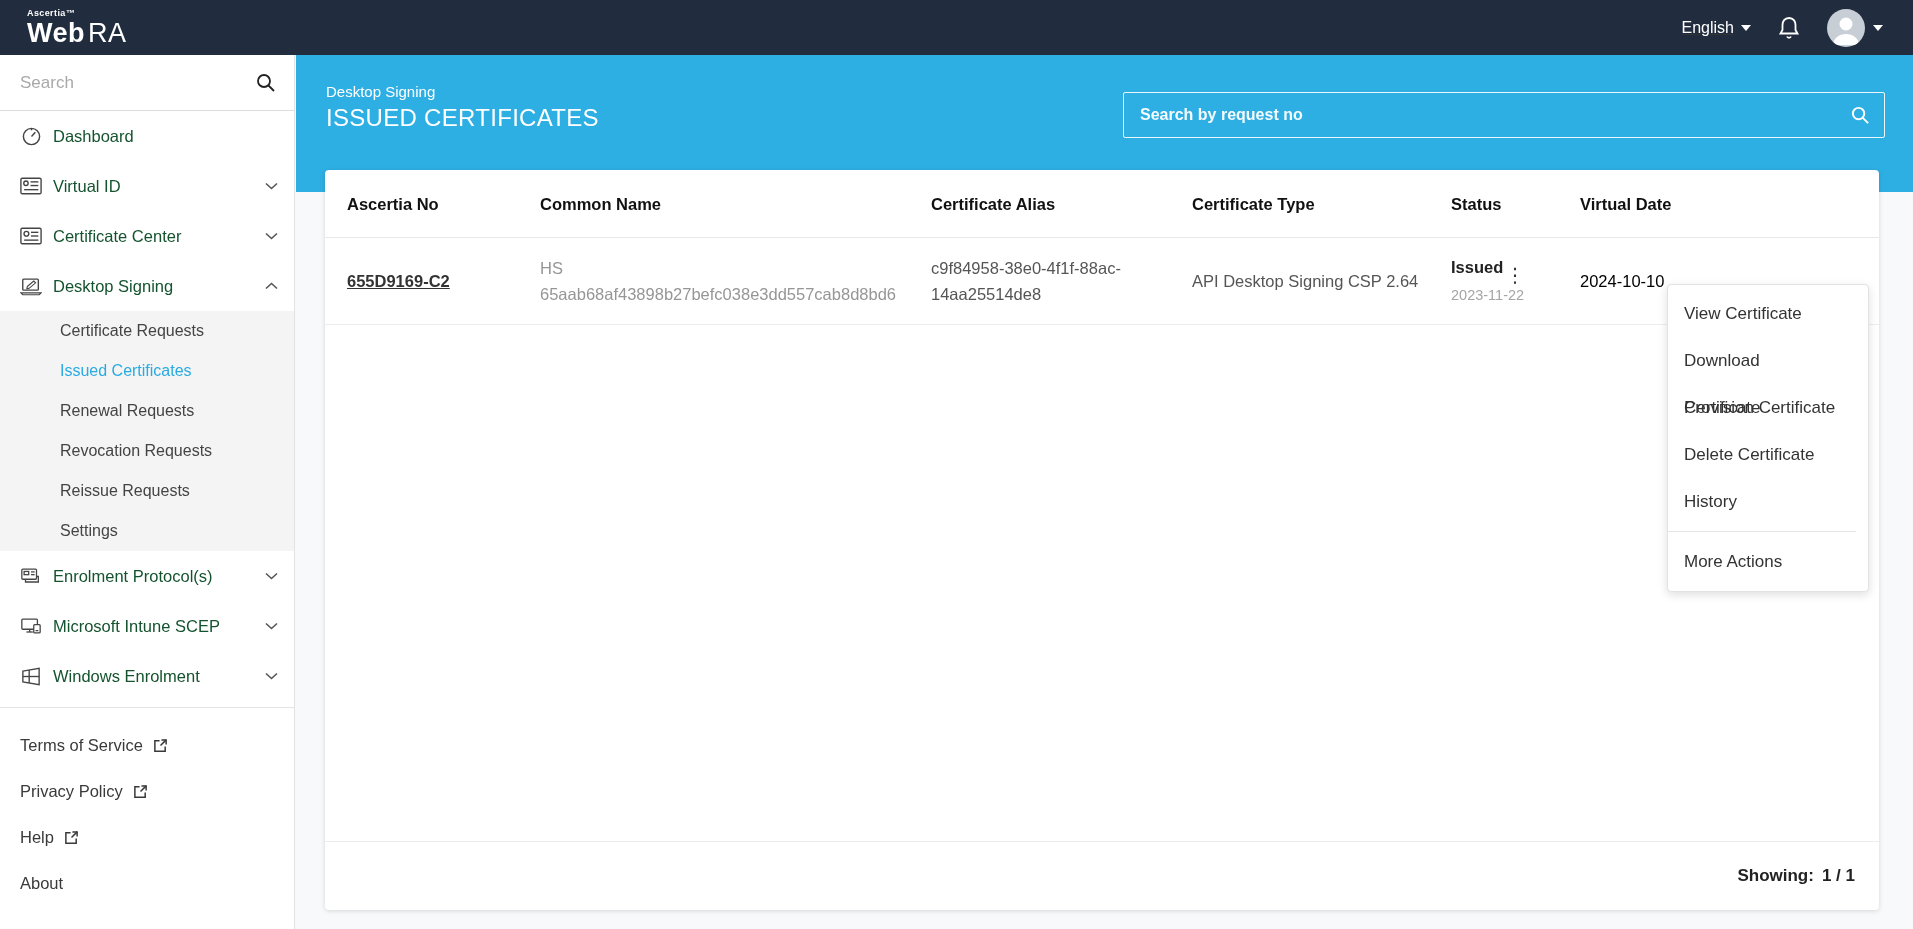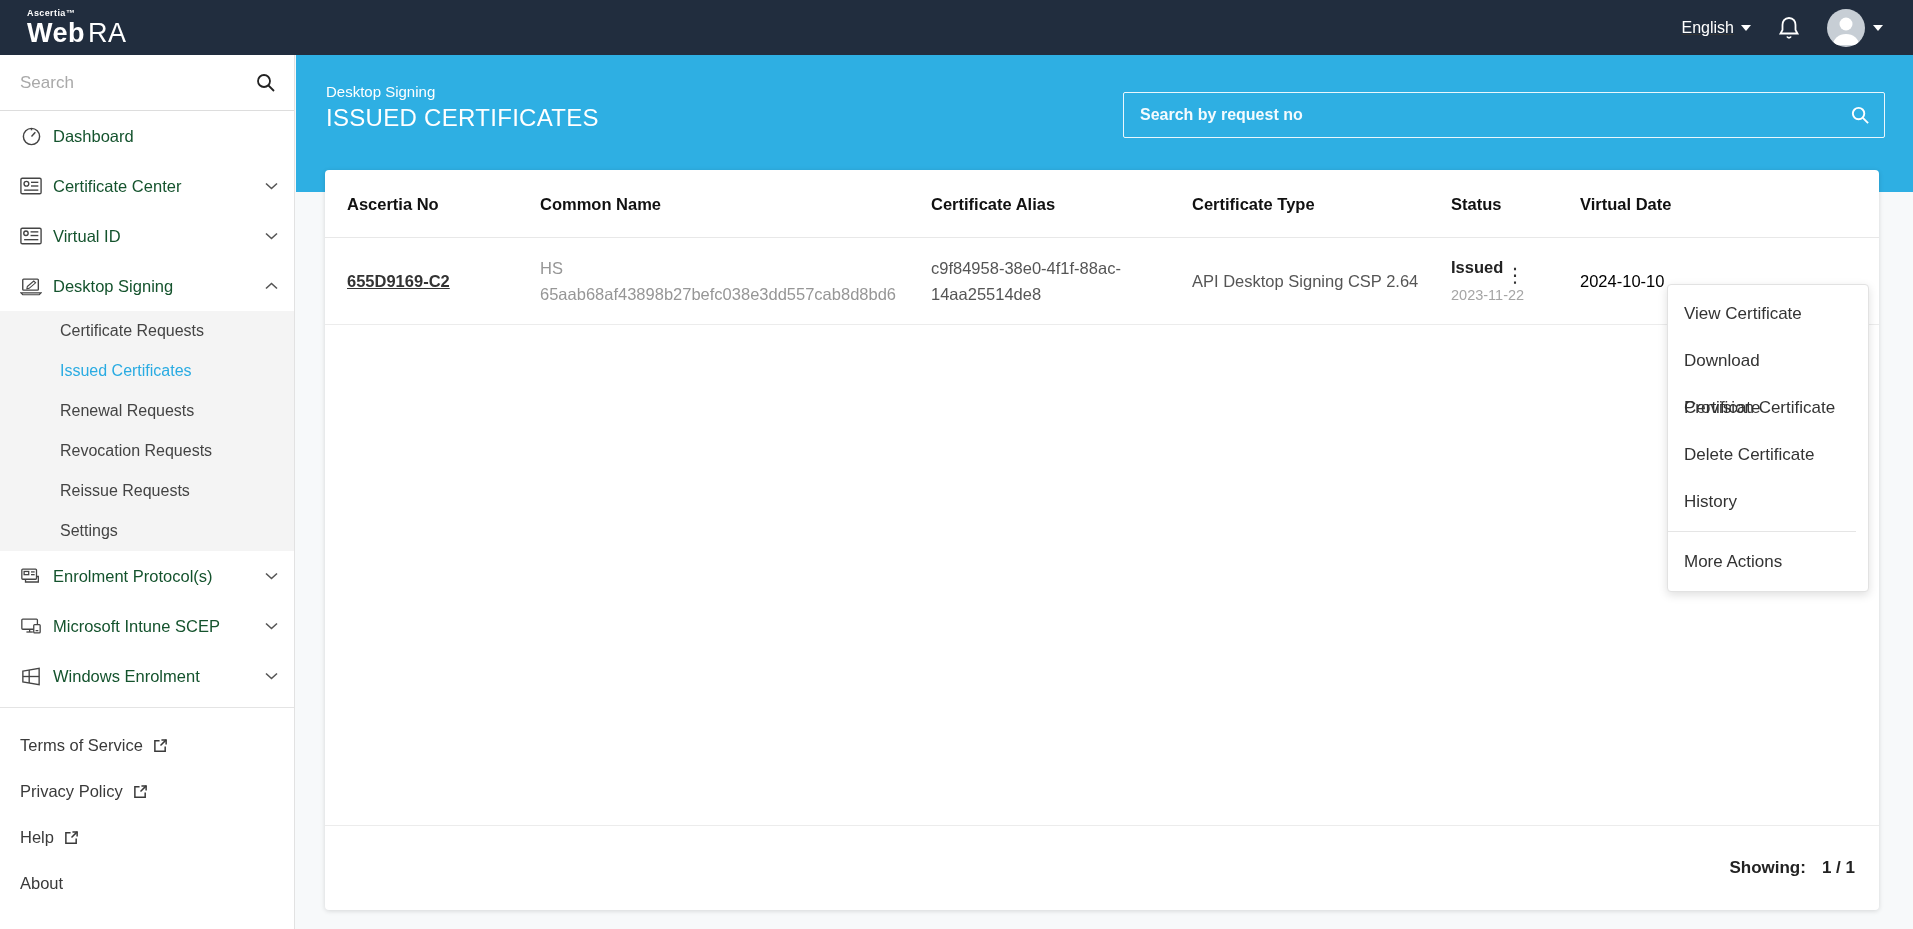--- a/index.html
+++ b/index.html
@@ -88,23 +88,23 @@
   .tbody-row { height:87px; border-bottom:1px solid #ececec; font-size:16.5px; }
   .cell { padding-right:30px; line-height:26px; }
   .req-link { color:#333; font-weight:600; text-decoration:underline; cursor:pointer; }
   .cname { color:#969696; overflow-wrap:anywhere; }
   .alias, .ctype { color:#555; }
   .status-main { font-weight:bold; color:#222; }
   .status-date { color:#a5a5a5; font-size:14.5px; margin-top:2px; }
   .expiry { color:#000000; }
   .kebab { font-size:20px; color:#333; cursor:pointer; line-height:14px; letter-spacing:0; position:absolute; left:1505px; top:268px; z-index:3; }
   .card-footer {
-    position:absolute; left:0; right:0; bottom:0; height:85px;
+    position:absolute; left:0; right:0; bottom:0; height:69px;
     border-top:1px solid #ececec; display:flex; align-items:center; justify-content:flex-end;
-    padding-right:24px; font-size:17px; gap:16px;
+    padding-right:24px; font-size:17px; gap:8px;
   }
   .card-footer .sh-label { font-weight:bold; color:#222; }
   .card-footer .sh-value { font-weight:bold; color:#222; }
 
   
   .ctx-menu {
     position:absolute; left:1667px; top:284px; width:202px;
     background:#fff; border:1px solid #e2e2e2; border-radius:4px;
     box-shadow:0 3px 10px rgba(0,0,0,.13); z-index:10; padding:5px 12px 6px 0;
   }
@@ -163,45 +163,45 @@
           <line x1="11" y1="2.5" x2="11" y2="4.5"></line>
       </svg>
     </span>
     <span>Dashboard</span>
   </div>
 
   <div class="nav-item">
     <span class="nicon">
       <svg width="22" height="18" viewBox="0 0 24 19" fill="none" stroke="#444" stroke-width="1.5">
         <rect x="1" y="1" width="22" height="17" rx="1.5"></rect>
+          <circle cx="6.5" cy="6.5" r="2.4"></circle>
+        <line x1="11.5" y1="5" x2="20" y2="5"></line>
+          <line x1="11.5" y1="9" x2="20" y2="9"></line>
+          <line x1="4.5" y1="13.5" x2="20" y2="13.5"></line>
+      </svg>
+    </span>
+    <span>Virtual ID</span>
+    <span class="chev">
+      <svg width="13" height="8" viewBox="0 0 13 8" fill="none" stroke="#555" stroke-width="1.6">
+          <polyline points="1,1.5 6.5,6.5 12,1.5"></polyline>
+        </svg>
+    </span>
+  </div>
+
+  <div class="nav-item">
+    <span class="nicon">
+      <svg width="22" height="18" viewBox="0 0 24 19" fill="none" stroke="#444" stroke-width="1.5">
+        <rect x="1" y="1" width="22" height="17" rx="1.5"></rect>
           <circle cx="7" cy="7" r="2.6"></circle>
         <line x1="12" y1="5.5" x2="20" y2="5.5"></line>
           <line x1="12" y1="9.5" x2="20" y2="9.5"></line>
           <line x1="4.5" y1="14" x2="20" y2="14"></line>
       </svg>
     </span>
     <span>Certificate Center</span>
-    <span class="chev">
-      <svg width="13" height="8" viewBox="0 0 13 8" fill="none" stroke="#555" stroke-width="1.6">
-          <polyline points="1,1.5 6.5,6.5 12,1.5"></polyline>
-        </svg>
-    </span>
-  </div>
-
-  <div class="nav-item">
-    <span class="nicon">
-      <svg width="22" height="18" viewBox="0 0 24 19" fill="none" stroke="#444" stroke-width="1.5">
-        <rect x="1" y="1" width="22" height="17" rx="1.5"></rect>
-          <circle cx="6.5" cy="6.5" r="2.4"></circle>
-        <line x1="11.5" y1="5" x2="20" y2="5"></line>
-          <line x1="11.5" y1="9" x2="20" y2="9"></line>
-          <line x1="4.5" y1="13.5" x2="20" y2="13.5"></line>
-      </svg>
-    </span>
-    <span>Virtual ID</span>
     <span class="chev">
       <svg width="13" height="8" viewBox="0 0 13 8" fill="none" stroke="#555" stroke-width="1.6">
           <polyline points="1,1.5 6.5,6.5 12,1.5"></polyline>
         </svg>
     </span>
   </div>
 
   <div class="nav-item">
     <span class="nicon">
       <svg width="22" height="19" viewBox="0 0 24 20" fill="none" stroke="#444" stroke-width="1.5">

